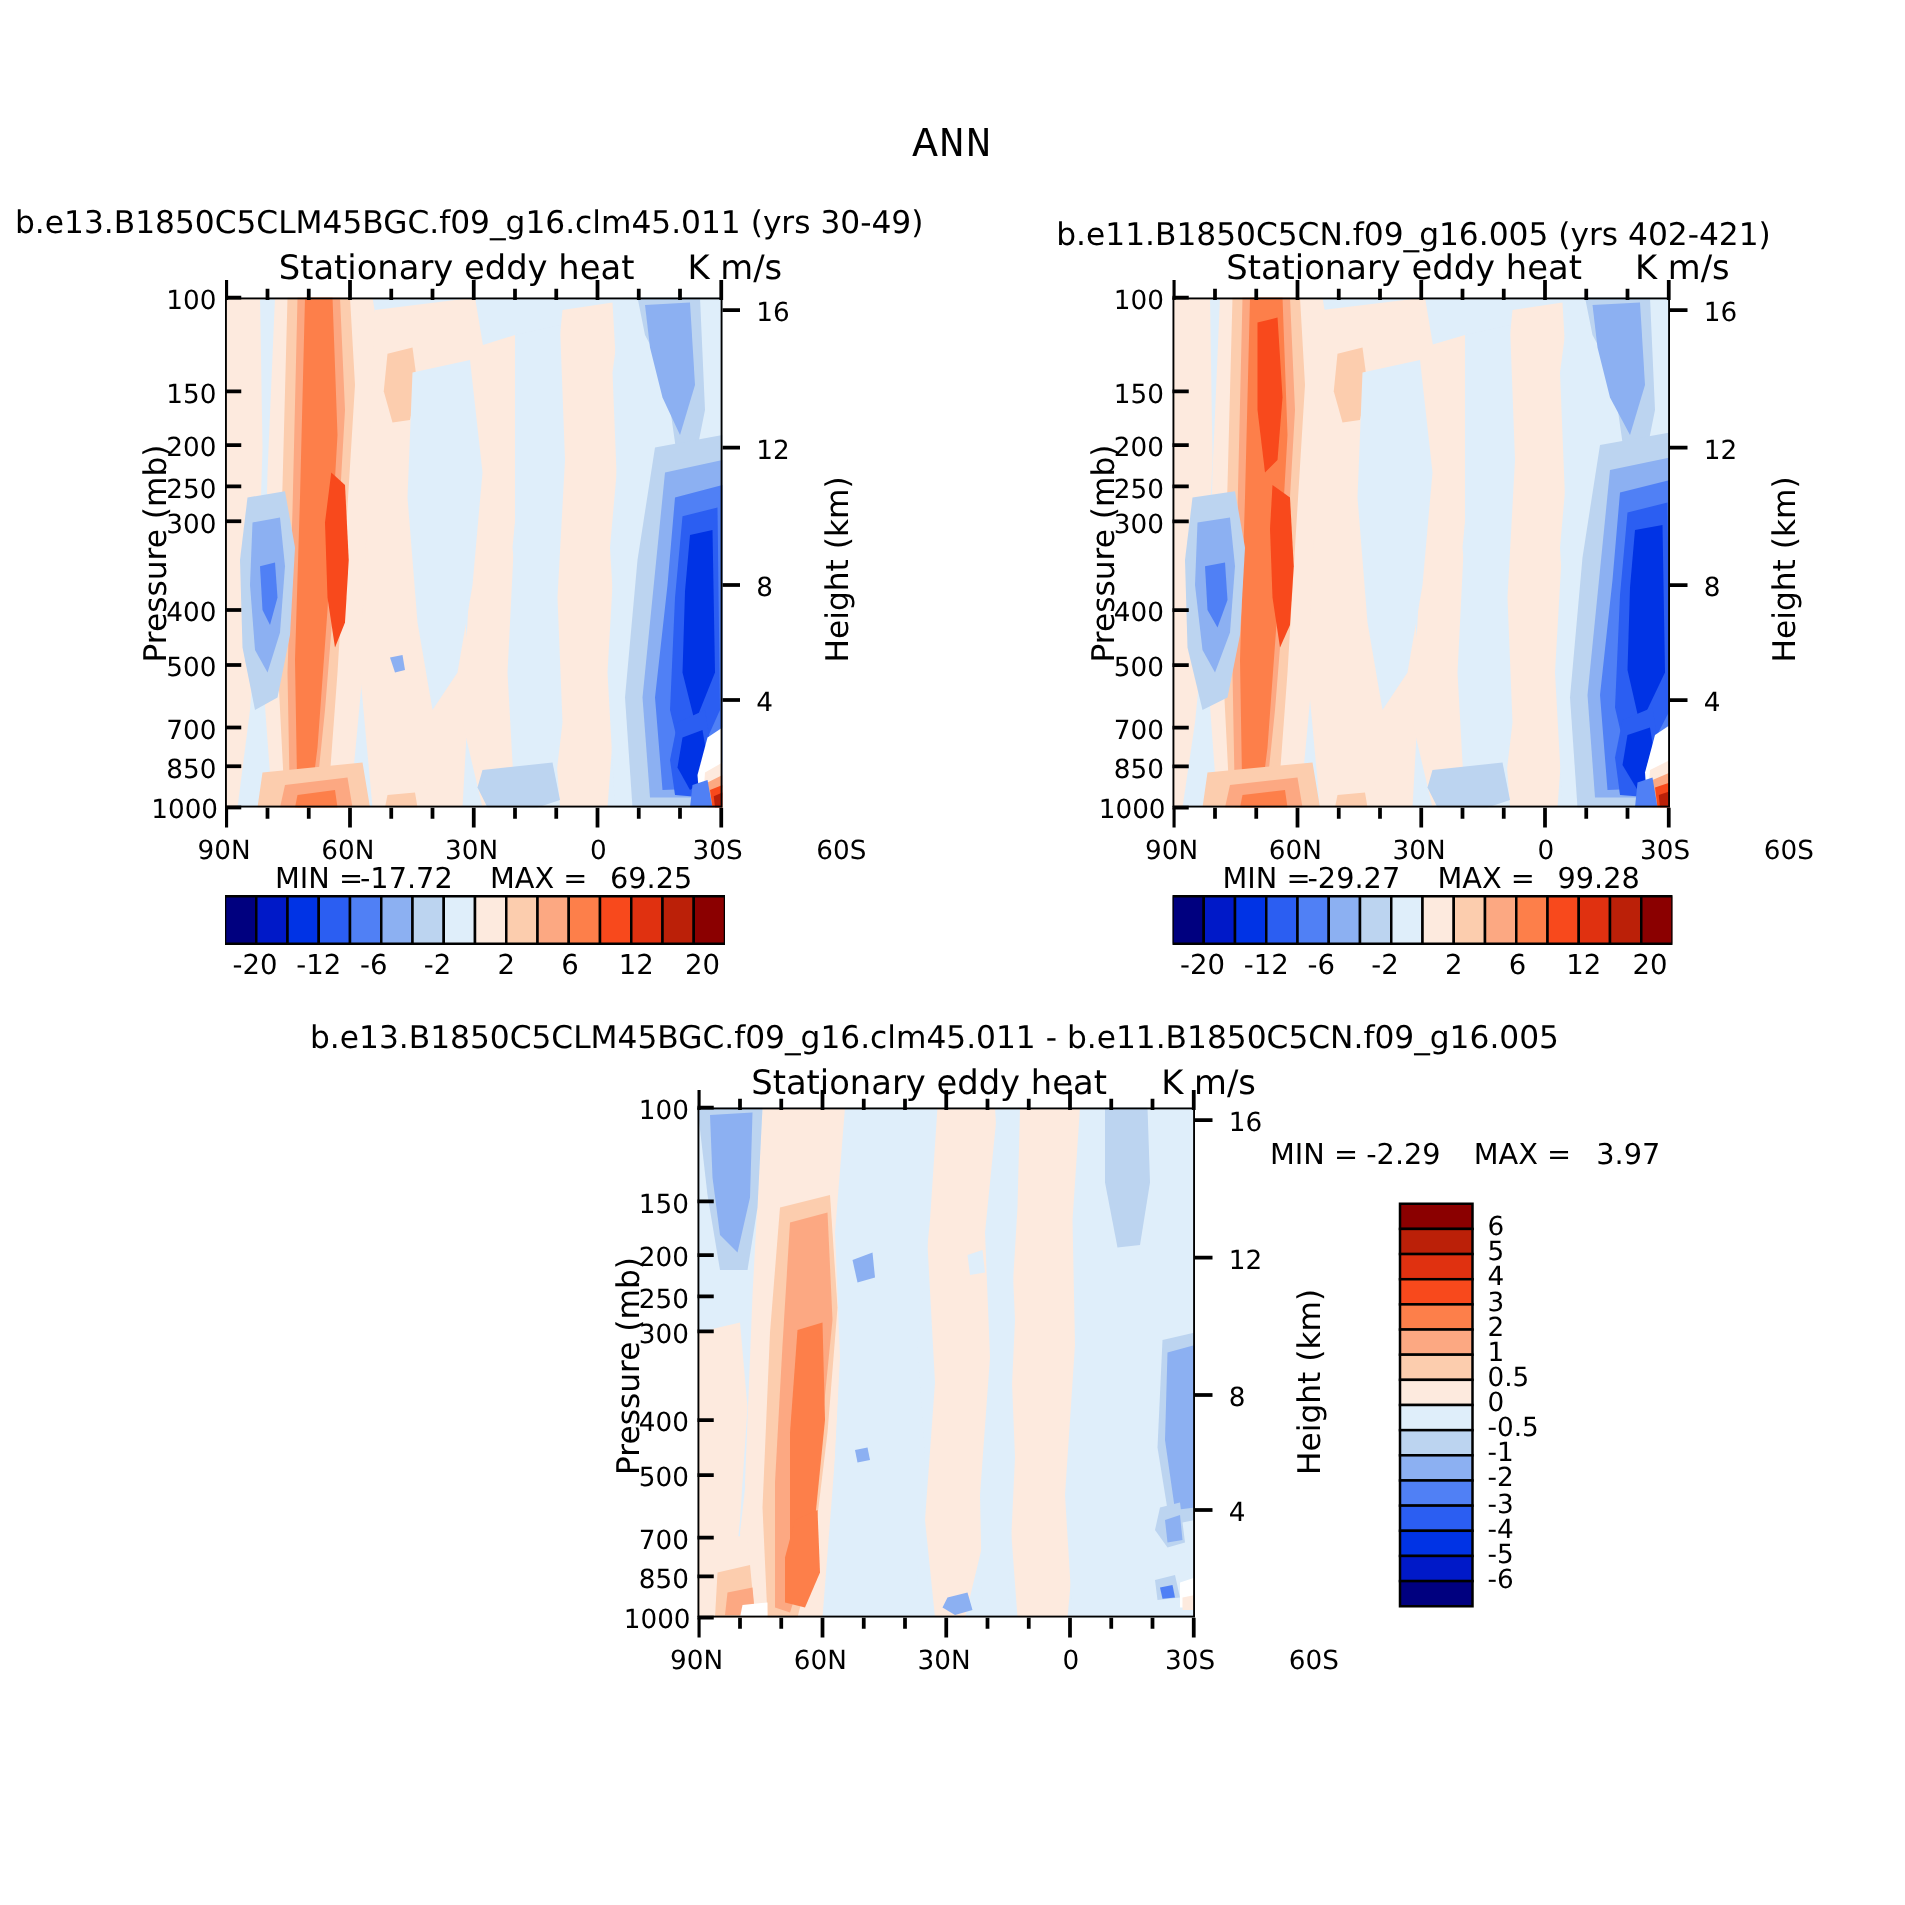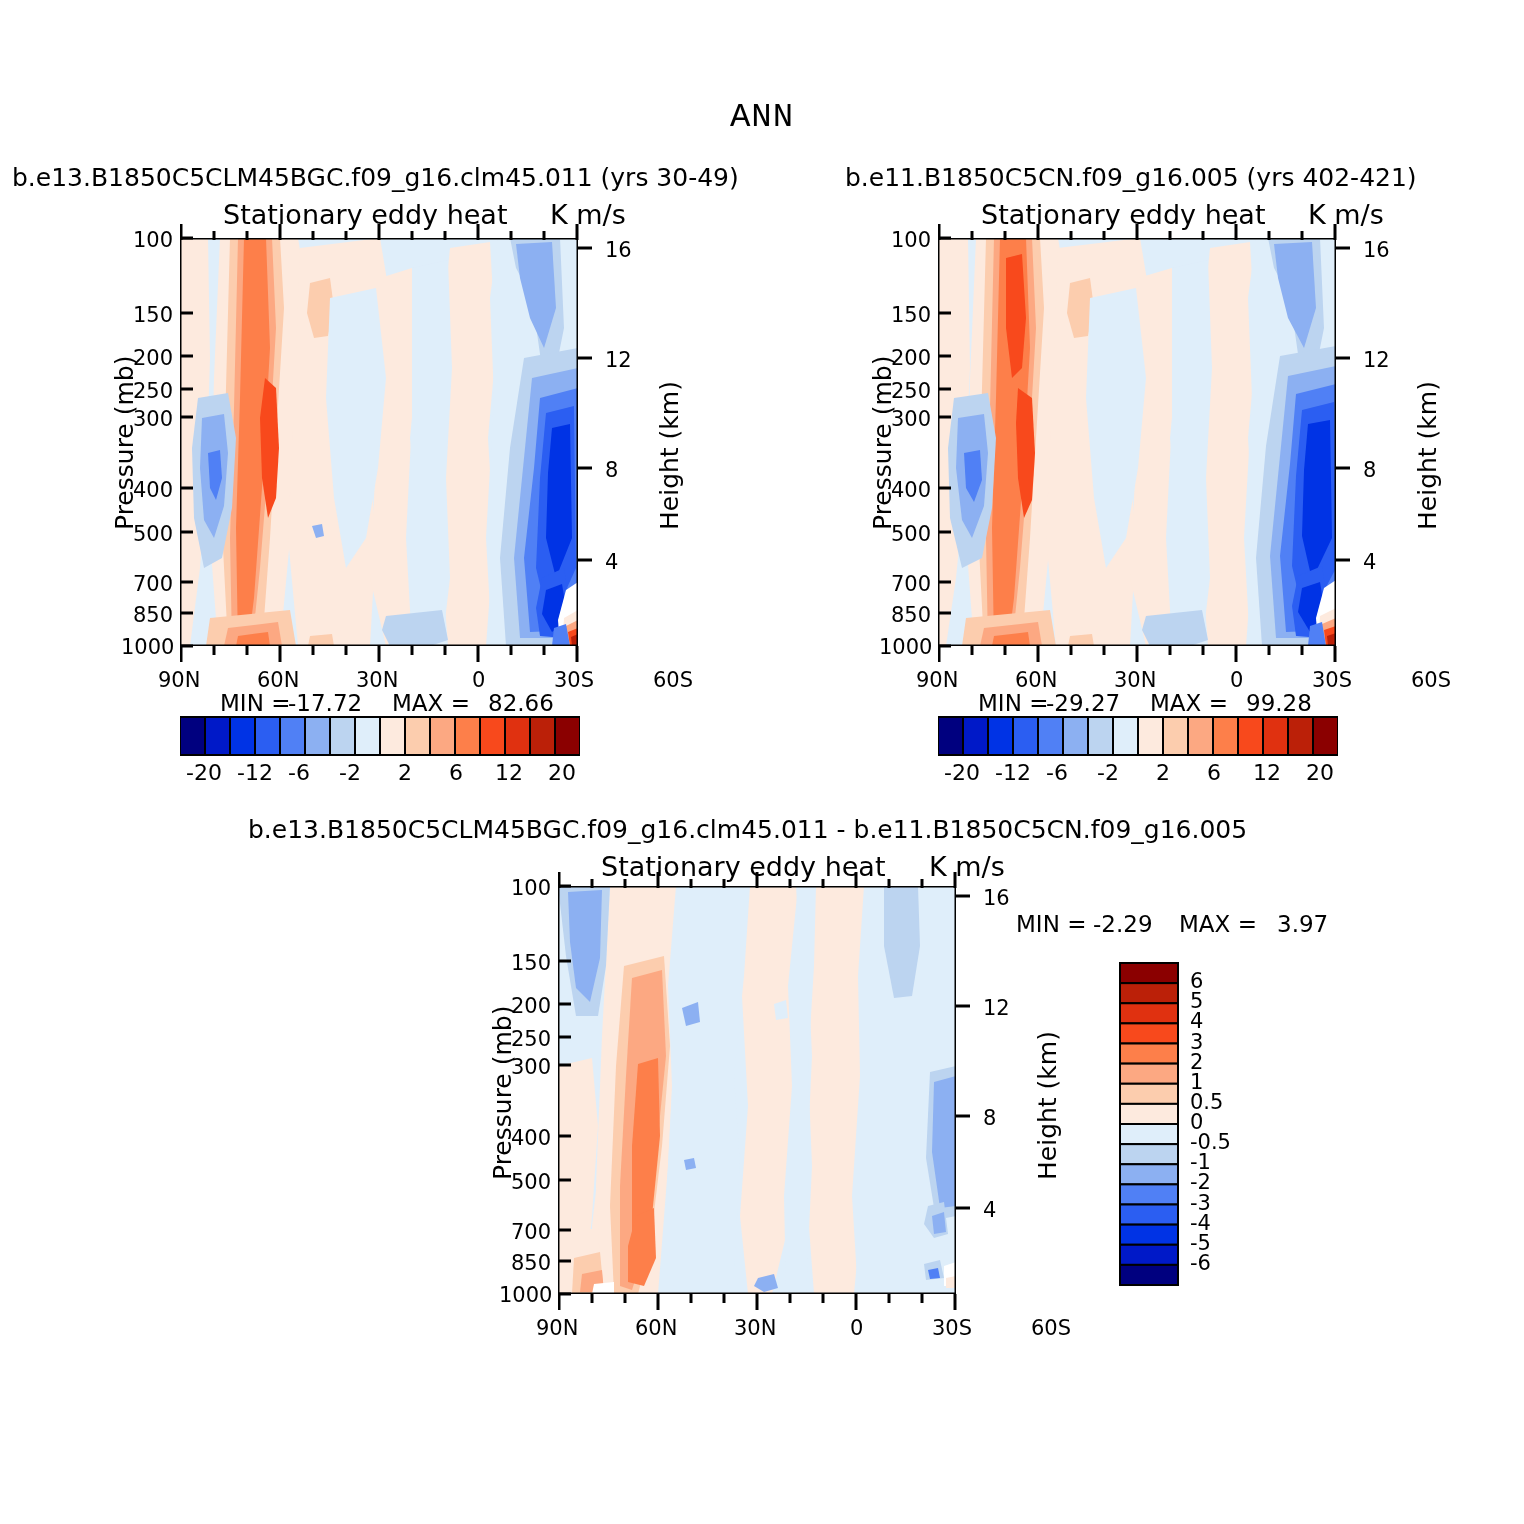--- a/index.html
+++ b/index.html
@@ -176,21 +176,21 @@
 <div class="abs tick-lab" style="left:257px;top:668px;">60N</div>
 <div class="abs tick-lab" style="left:356px;top:668px;">30N</div>
 <div class="abs tick-lab" style="left:472px;top:668px;">0</div>
 <div class="abs tick-lab" style="left:554px;top:668px;">30S</div>
 <div class="abs tick-lab" style="left:653px;top:668px;">60S</div>
 <div class="abs tick-lab" style="left:0px;top:668px;width:0;"></div>
 
 <div class="abs minmax" style="left:220px;top:690px;">MIN =</div>
 <div class="abs minmax" style="left:288px;top:690px;">-17.72</div>
 <div class="abs minmax" style="left:392px;top:690px;">MAX =</div>
-<div class="abs minmax" style="left:488px;top:690px;">82.66</div>
+<div class="abs minmax" style="left:488px;top:690px;">69.25</div>
 
 <div class="abs" style="left:180px;top:715px;">
   <svg width="400" height="42" viewBox="0 0 400 42" id="cb-left">
       <rect x="0.00" y="2" width="25.00" height="38" fill="#00007f" stroke="#000" stroke-width="2"></rect>
       <rect x="25.00" y="2" width="25.00" height="38" fill="#0019c8" stroke="#000" stroke-width="2"></rect>
       <rect x="50.00" y="2" width="25.00" height="38" fill="#0033e5" stroke="#000" stroke-width="2"></rect>
       <rect x="75.00" y="2" width="25.00" height="38" fill="#2b5ef2" stroke="#000" stroke-width="2"></rect>
       <rect x="100.00" y="2" width="25.00" height="38" fill="#5080f5" stroke="#000" stroke-width="2"></rect>
       <rect x="125.00" y="2" width="25.00" height="38" fill="#8cb0f2" stroke="#000" stroke-width="2"></rect>
       <rect x="150.00" y="2" width="25.00" height="38" fill="#bcd4f0" stroke="#000" stroke-width="2"></rect>
@@ -207,21 +207,21 @@
 </div>
 <div class="abs cb-lab" style="left:186px;top:760px;">-20</div>
 <div class="abs cb-lab" style="left:237px;top:760px;">-12</div>
 <div class="abs cb-lab" style="left:288px;top:760px;">-6</div>
 <div class="abs cb-lab" style="left:339px;top:760px;">-2</div>
 <div class="abs cb-lab" style="left:398px;top:760px;">2</div>
 <div class="abs cb-lab" style="left:449px;top:760px;">6</div>
 <div class="abs cb-lab" style="left:495px;top:760px;">12</div>
 <div class="abs cb-lab" style="left:548px;top:760px;">20</div>
 
-<div class="abs panel-title" style="left:845px;top:163px;">b.e11.B1850C5CN.f09_g16.005 (yrs 402-421)</div>
+<div class="abs panel-title" style="left:845px;top:173px;">b.e11.B1850C5CN.f09_g16.005 (yrs 402-421)</div>
 <div class="abs sub-head" style="left:936px;top:199px;">Stationary eddy heat</div>
 <div class="abs sub-head" style="left:1263px;top:199px;">K m/s</div>
 
 <div class="abs vlabel" style="left:868px;top:530px;transform:rotate(-90deg);">Pressure (mb)</div>
 <div class="abs vlabel" style="left:1413px;top:530px;transform:rotate(-90deg);">Height (km)</div>
 
 <div class="abs" style="left:938px;top:238px;">
 <svg width="398" height="408" viewBox="0 0 398 408">
   <defs>
         <clipPath id="clipB">

